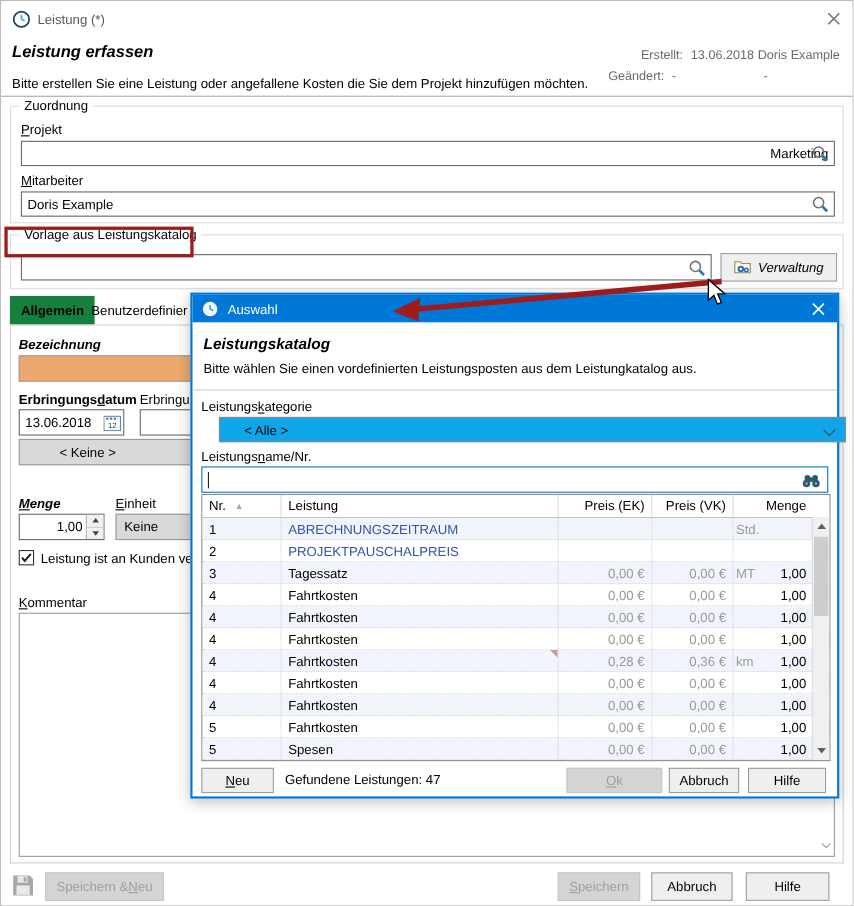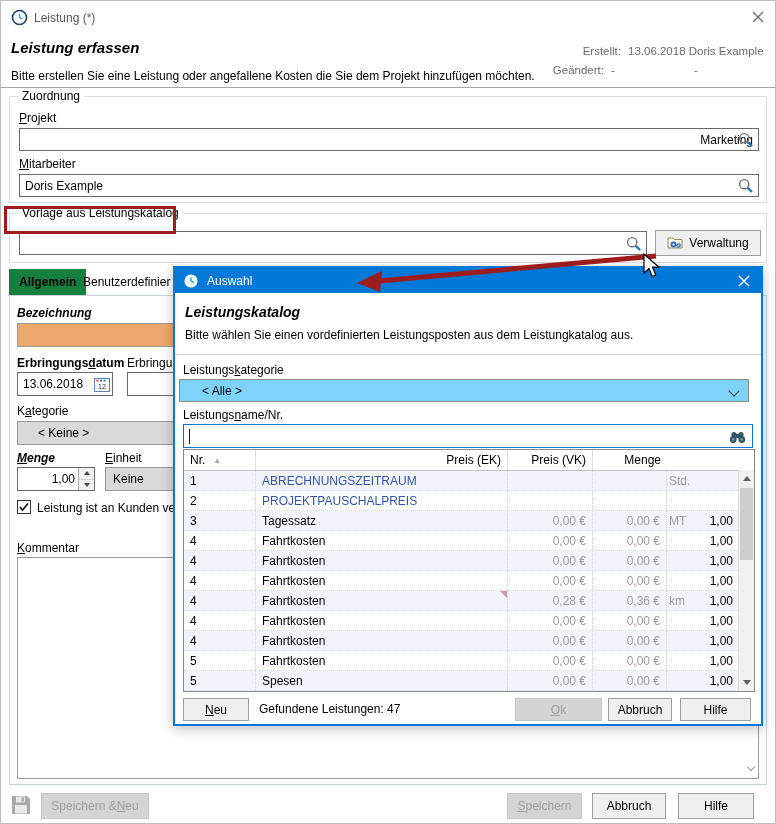--- a/index.html
+++ b/index.html
@@ -111,21 +111,21 @@
   </div>
   <div class="abs tb" style="left:18px;top:230px;width:628px;height:24px;">
     <span></span>
     <span class="abs" style="right:4px;top:4px;">
       <svg width="16" height="16" viewBox="0 0 16 16">
           <circle cx="6.2" cy="6.2" r="4.6" fill="none" stroke="#707070" stroke-width="1.4"></circle>
           <line x1="9.8" y1="9.8" x2="14" y2="14" stroke="#1c79b8" stroke-width="2.4"></line>
         </svg>
     </span>
   </div>
-  <div class="abs btn" style="left:654px;top:229px;width:106px;height:26px;gap:6px;">
+  <div class="abs btn" style="left:654px;top:229px;width:106px;height:26px;gap:6px;font-style:italic;">
     <span>
       <svg width="16" height="14" viewBox="0 0 16 14">
         <path d="M1 3 L6 3 L7.5 4.5 L15 4.5 L15 13 L1 13 Z" fill="#fdf8ea" stroke="#9c8a5a" stroke-width="1"></path>
         <circle cx="6.5" cy="9.5" r="3" fill="#2f6fb8"></circle>
           <circle cx="6.5" cy="9.5" r="1.1" fill="#fff"></circle>
         <circle cx="11.5" cy="10.5" r="2.3" fill="#2f6fb8"></circle>
           <circle cx="11.5" cy="10.5" r="0.9" fill="#fff"></circle>
       </svg>
     </span>
     <span>Verwaltung</span>
@@ -152,21 +152,21 @@
           <rect x="6" y="2.8" width="2" height="1.6" fill="#2f6fb8"></rect>
           <rect x="9.5" y="2.8" width="2" height="1.6" fill="#2f6fb8"></rect>
         <text x="8" y="12.2" font-size="7" text-anchor="middle" fill="#333" font-family="Liberation Sans, sans-serif">12</text>
       </svg>
     </span>
   </div>
   <div class="abs lbl" style="left:126px;top:355px;">Erbringu</div>
   <div class="abs tb" style="left:126px;top:371px;width:60px;height:24px;"></div>
 
   <div class="abs lbl" style="left:16px;top:403px;">K<u>a</u>tegorie</div>
-  <div class="abs gfield" style="left:16px;top:420px;width:300px;height:24px;padding-left:20px;">
+  <div class="abs gfield" style="left:16px;top:398px;width:300px;height:24px;padding-left:36px;">
     <span>&lt; Keine &gt;</span>
   </div>
 
   <div class="abs lbl bold" style="left:16px;top:450px;"><u>M</u>enge</div>
   <div class="abs tb" style="left:16px;top:466px;width:78px;height:24px;justify-content:flex-end;padding-right:19px;">
     <span>1,00</span>
     <span class="spin">
       <div>
           <span class="mini-up"></span>
         </div>
@@ -220,21 +220,21 @@
             <path d="M2 2 L12 12 M12 2 L2 12" stroke="#fff" stroke-width="1.5"></path>
           </svg>
       </span>
     </div>
 
     <div class="abs bold" style="left:10px;top:36px;font-size:14px;">Leistungskatalog</div>
     <div class="abs" style="left:10px;top:60px;font-size:12px;white-space:nowrap;">Bitte wählen Sie einen vordefinierten Leistungsposten aus dem Leistungkatalog aus.</div>
     <div class="abs" style="left:0;top:86px;width:586px;height:1px;background:#d0d0d0;"></div>
 
     <div class="abs lbl" style="left:8px;top:95px;">Leistungs<u>k</u>ategorie</div>
-    <div class="abs gfield" style="left:4px;top:111px;width:570px;height:23px;padding-left:22px;background:#7dd3fc;border-color:#8a8a8a;">
+    <div class="abs gfield" style="left:24px;top:111px;width:570px;height:23px;padding-left:22px;background:#0ea5e9;border-color:#8a8a8a;">
       <span>&lt; Alle &gt;</span>
       <span class="chev" style="position:absolute;right:10px;top:7px;"></span>
     </div>
 
     <div class="abs lbl" style="left:8px;top:140px;">Leistungs<u>n</u>ame/Nr.</div>
     <div class="abs tb" style="left:8px;top:156px;width:570px;height:24px;border:1px solid #0078d7;">
       <span style="width:1px;height:15px;background:#222;"></span>
       <span></span>
       <span class="abs" style="right:6px;top:5px;">
         <svg width="17" height="14" viewBox="0 0 17 14">
@@ -248,20 +248,23 @@
         </svg>
       </span>
     </div>
 
     <div id="cat-table">
       <div class="thead">
         <div>
           <span>Nr.</span>
           <span style="color:#98a6bd;font-size:8px;margin-left:8px;">▲</span>
         </div>
+        <div>
+            <span>Leistung</span>
+          </div>
         <div class="thr">
             <span>Preis (EK)</span>
           </div>
         <div class="thr">
             <span>Preis (VK)</span>
           </div>
         <div class="thr">
             <span>Menge</span>
           </div>
       </div>

